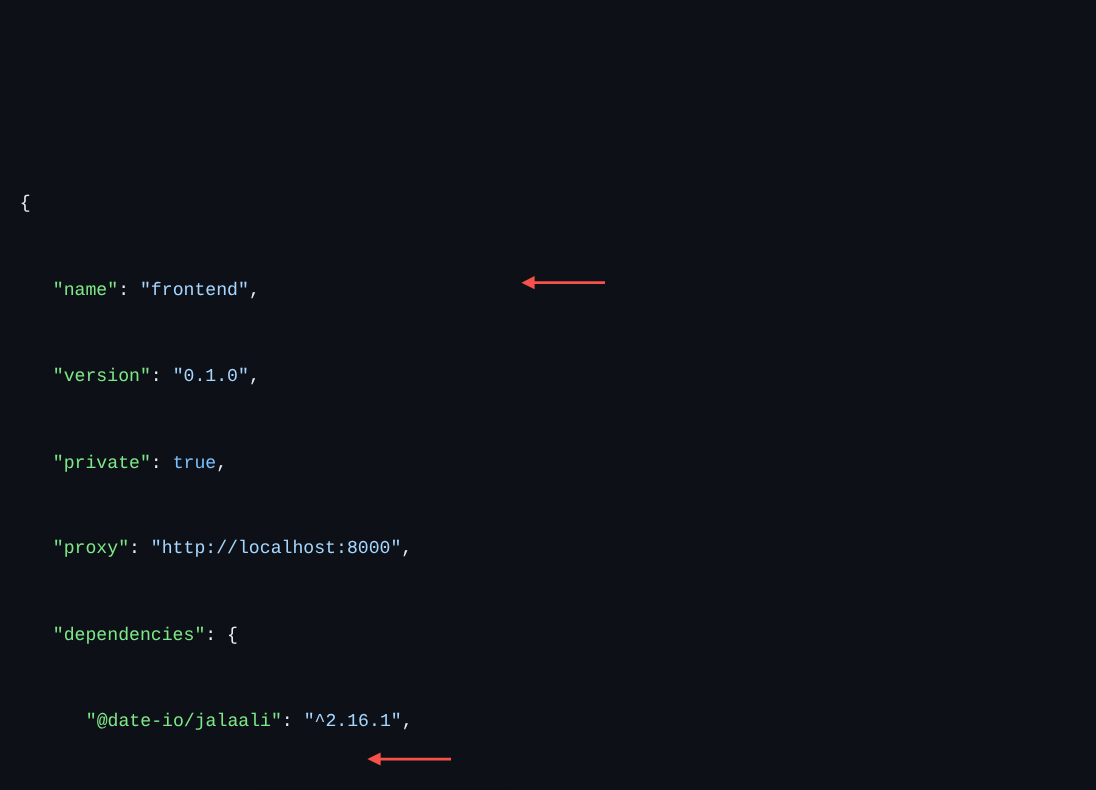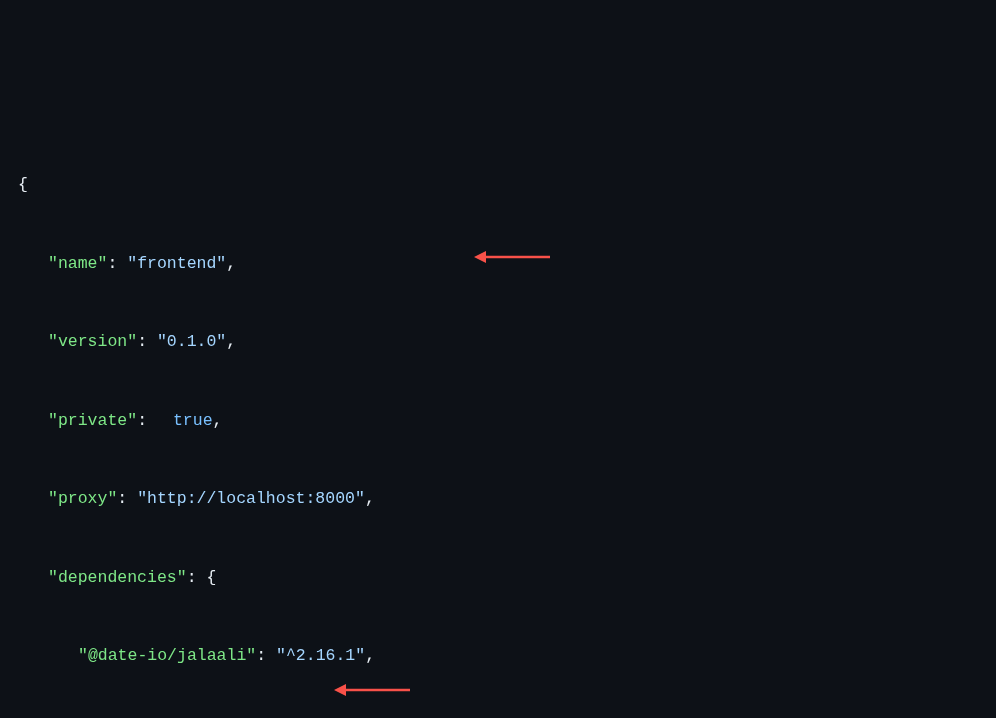--- a/index.html
+++ b/index.html
@@ -20,21 +20,21 @@
       overflow: hidden;
       position: relative;
     }
     .code-line {
       display: block;
       position: relative;
     }
     .brace { color: #e6edf3; }
     .key { color: #7ee787; }
     .string { color: #a5d6ff; }
-    .bool { color: #79c0ff; margin-left: 16px; }
+    .bool { color: #79c0ff; }
     .punct { color: #e6edf3; }
     .indent1 { padding-left: 30px; }
     .indent2 { padding-left: 60px; }
     .arrow {
       position: absolute;
       display: inline-block;
       vertical-align: middle;
     }
     .arrow svg {
       display: block;

